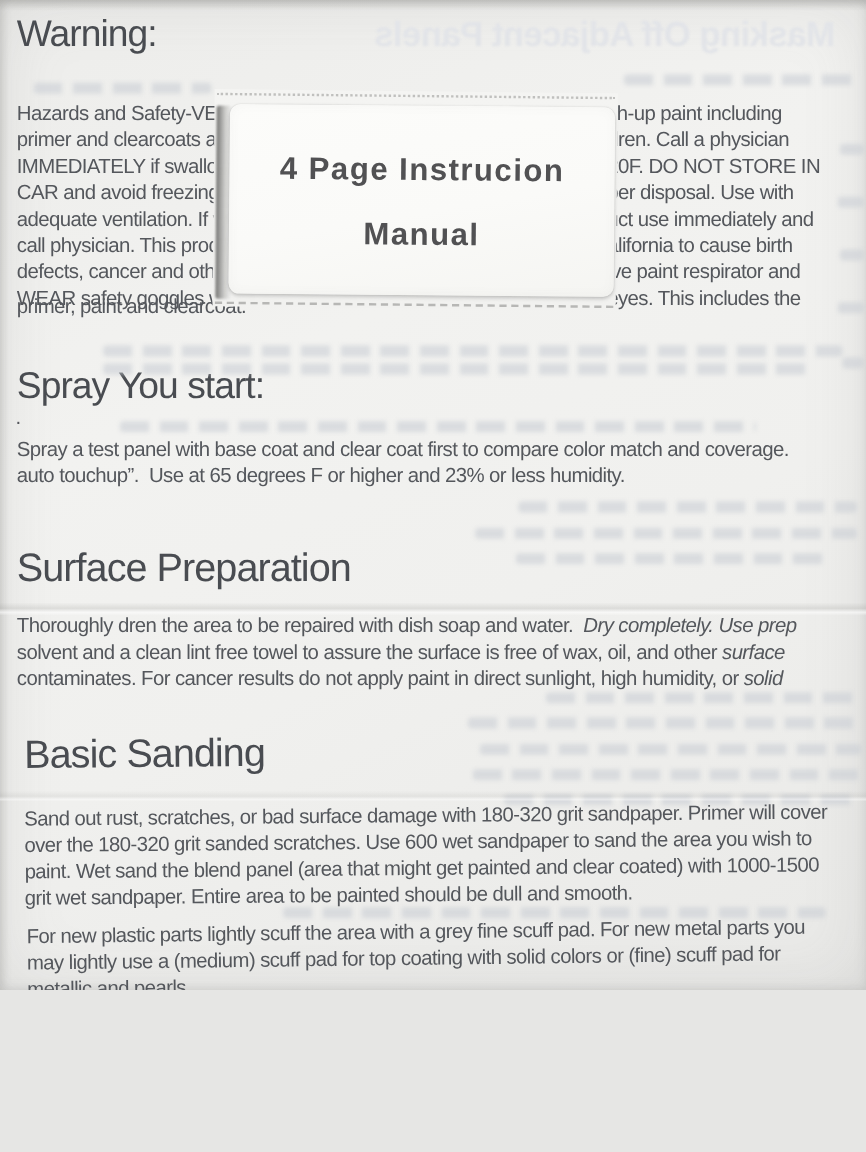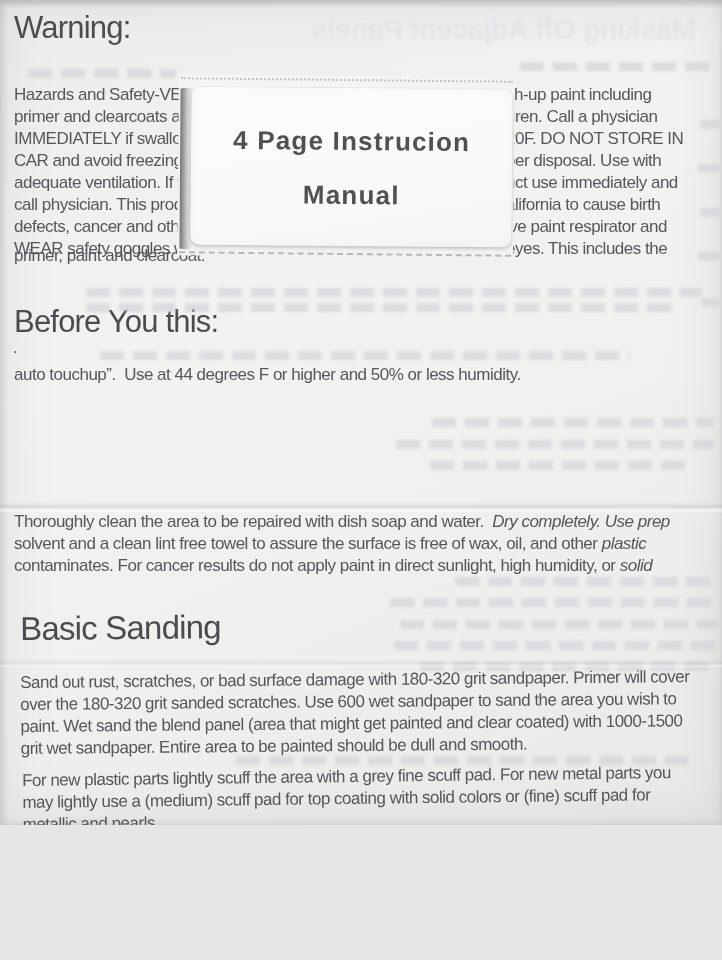--- a/index.html
+++ b/index.html
@@ -126,31 +126,33 @@
   <div class="backing">
     <div class="perf top"></div>
     <div class="perf bottom"></div>
   </div>
   <div class="fold-shadow"></div>
   <div class="label">
     <div class="label-line first">4 Page Instrucion</div>
     <div class="label-line second">Manual</div>
   </div>
 
-  <div class="heading" style="top:304px;left:14px;font-size:31px;">Before You this:</div>
+  <div class="heading" style="top:304px;left:14px;font-size:31px;">Spray You start:</div>
   <div class="stray">.</div>
 
   <div class="para" style="top:364px;left:14px;z-index:2;">
-    <div class="ln">auto touchup”.  Use at 44 degrees F or higher and 50% or less humidity.</div>
+    <div class="ln">Spray a test panel with base coat and clear coat first to compare color match and coverage.</div>
+    <div class="ln">auto touchup”.  Use at 65 degrees F or higher and 23% or less humidity.</div>
   </div>
 
+  <div class="heading" style="top:454px;left:14px;font-size:33px;">Surface Preparation</div>
 
   <div class="para" style="top:511px;left:14px;z-index:2;">
-    <div class="ln"><span>Thoroughly clean the area to be repaired with dish soap and water.  </span><span class="it">Dry completely. Use prep</span></div>
-    <div class="ln"><span>solvent and a clean lint free towel to assure the surface is free of wax, oil, and other </span><span class="it">plastic</span></div>
+    <div class="ln"><span>Thoroughly dren the area to be repaired with dish soap and water.  </span><span class="it">Dry completely. Use prep</span></div>
+    <div class="ln"><span>solvent and a clean lint free towel to assure the surface is free of wax, oil, and other </span><span class="it">surface</span></div>
     <div class="ln"><span>contaminates. For cancer results do not apply paint in direct sunlight, high humidity, or </span><span class="it">solid</span></div>
   </div>
 
   <div class="heading tilt1" style="top:610px;left:20px;font-size:33px;">Basic Sanding</div>
 
   <div class="para tilt1" style="top:672px;left:20px;z-index:2;">
     <div class="ln">Sand out rust, scratches, or bad surface damage with 180-320 grit sandpaper. Primer will cover</div>
     <div class="ln">over the 180-320 grit sanded scratches. Use 600 wet sandpaper to sand the area you wish to</div>
     <div class="ln">paint. Wet sand the blend panel (area that might get painted and clear coated) with 1000-1500</div>
     <div class="ln">grit wet sandpaper. Entire area to be painted should be dull and smooth.</div>

